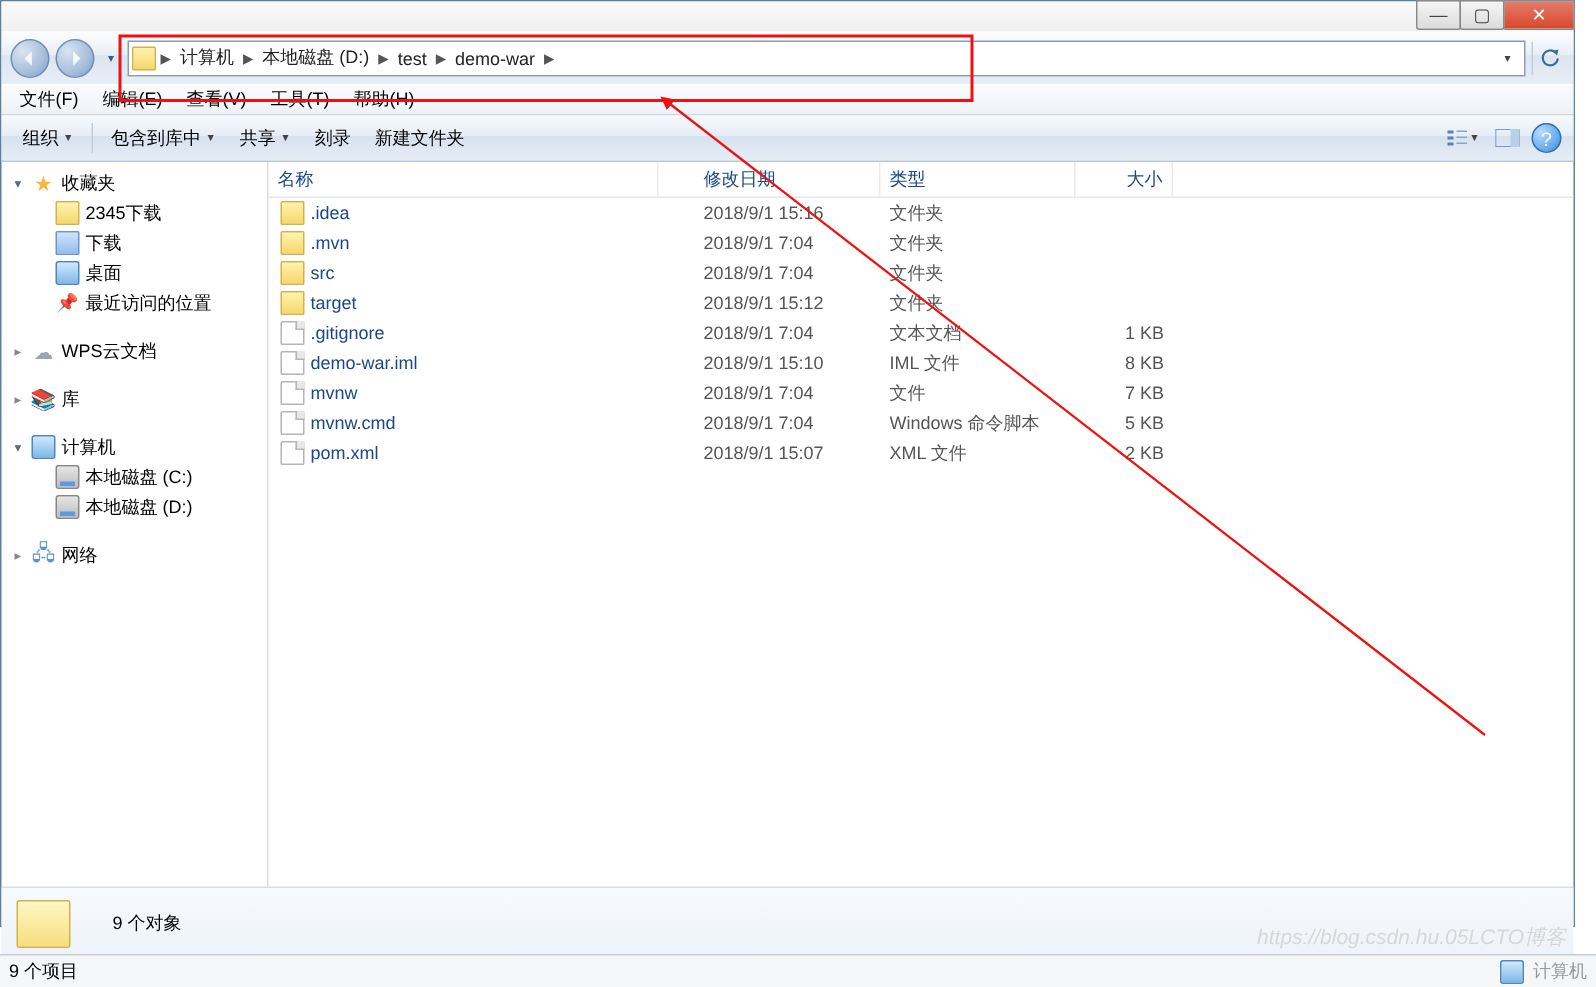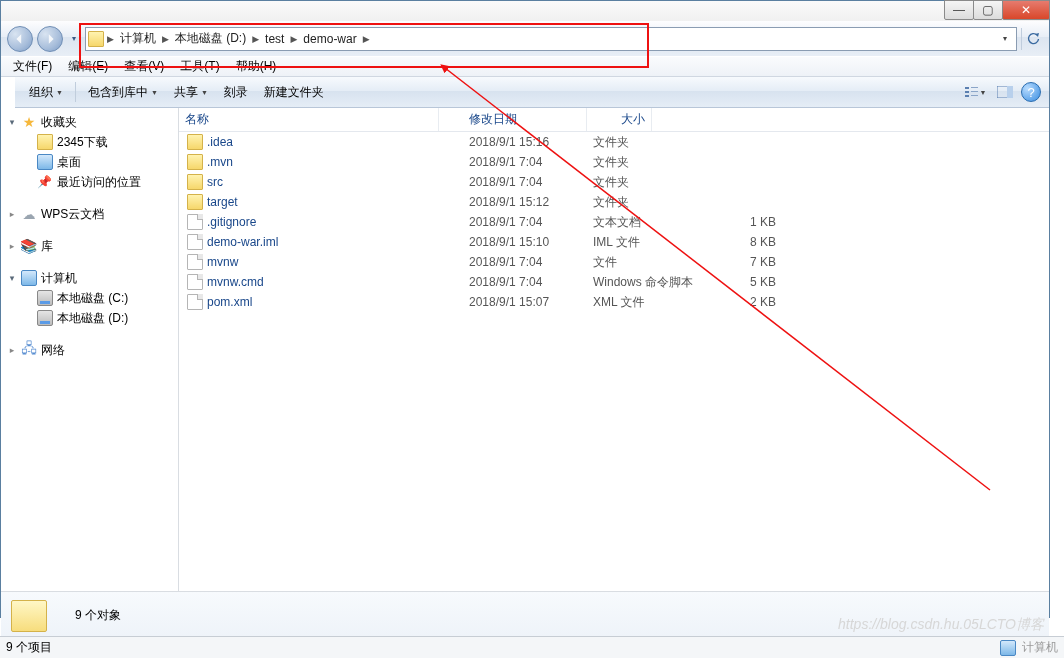--- a/index.html
+++ b/index.html
@@ -24,21 +24,21 @@
   .addr-drop { width:18px; text-align:center; font-size:8px; color:#444;}
   .refresh { width:22px; height:22px; border-left:1px solid #c0cddd; display:flex;align-items:center;justify-content:center;}
   .search { width:230px; height:24px; background:#fff; border:1px solid #8a9cb2; display:flex;align-items:center; padding:0 4px; font-size:12px; color:#888; font-style:italic;}
   .search-icon { margin-left:auto; width:18px; text-align:center; color:#3a6aa0; font-style:normal;}
 
   .red-box { position:absolute; border:2px solid #e11; top: 22px; left: 78px; width: 570px; height: 45px; pointer-events:none;}
 
   .menubar { height: 21px; background: linear-gradient(#fafbfd,#eef2f7); border-top:1px solid #fff; border-bottom:1px solid #d0d7e1; display:flex; align-items:center; font-size:12px; padding-left:4px;}
   .menu-item { padding: 2px 8px;}
 
-  .toolbar { height: 31px; background: linear-gradient(#f7fafd,#e5edf6 45%,#d7e2ef 46%,#e5edf6); border-bottom:1px solid #b8c6d8; display:flex; align-items:center; font-size:12px; padding:0 8px; gap:4px;margin-left:14px;}
+  .toolbar { height: 31px; background: linear-gradient(#f7fafd,#e5edf6 45%,#d7e2ef 46%,#e5edf6); border-bottom:1px solid #b8c6d8; display:flex; align-items:center; font-size:12px; padding:0 8px; gap:4px;}
   .tool-item { padding: 3px 6px; display:flex; align-items:center; gap:3px;}
   .tool-drop { font-size:7px; color:#444;}
   .tool-sep { width:1px; height:20px; background:#c0cddc; margin:0 2px;}
   .tool-right { margin-left:auto; display:flex; align-items:center; gap:2px;}
   .tool-view { width:28px; height:22px; border:1px solid transparent; display:flex;align-items:center;justify-content:center;}
   .tool-help { width:20px;height:20px; border-radius:50%; background: radial-gradient(circle at 30% 30%,#b8dcff,#3a8de0); color:#fff; font-size:13px; display:flex;align-items:center;justify-content:center; border:1px solid #2a6db0;}
 
   .body { display:flex; height: 483px;}
   .side { width:178px; border-right:1px solid #d9dde2; overflow:hidden; font-size:12px; padding-top:4px;}
   .tree-group { margin-bottom:12px;}
@@ -186,20 +186,24 @@
         <div class="tree-row">
             <span class="tri open"></span>
             <span class="ico16 star">★</span>
             <span>收藏夹</span>
           </div>
         <div class="tree-row sub">
             <span class="ico16 fold-y"></span>
             <span>2345下载</span>
           </div>
         <div class="tree-row sub">
+            <span class="ico16 fold-b"></span>
+            <span>下载</span>
+          </div>
+        <div class="tree-row sub">
             <span class="ico16 mon"></span>
             <span>桌面</span>
           </div>
         <div class="tree-row sub">
             <span class="ico16 pin">📌</span>
             <span>最近访问的位置</span>
           </div>
       </div>
       <div class="tree-group">
         <div class="tree-row">
@@ -236,20 +240,21 @@
             <span class="ico16 net">🖧</span>
             <span>网络</span>
           </div>
       </div>
     </div>
 
     <div class="content">
       <div class="cols">
         <div class="col c-name">名称</div>
         <div class="col c-date">修改日期</div>
+        <div class="col c-type">类型</div>
         <div class="col c-size">大小</div>
       </div>
       <div class="items" id="file-items">
           <div class="filerow">
             <div class="col c-name">
               <span class="f-fold"></span>
               <span>.idea</span>
             </div>
             <div class="col c-date">2018/9/1 15:16</div>
             <div class="col c-type">文件夹</div>

